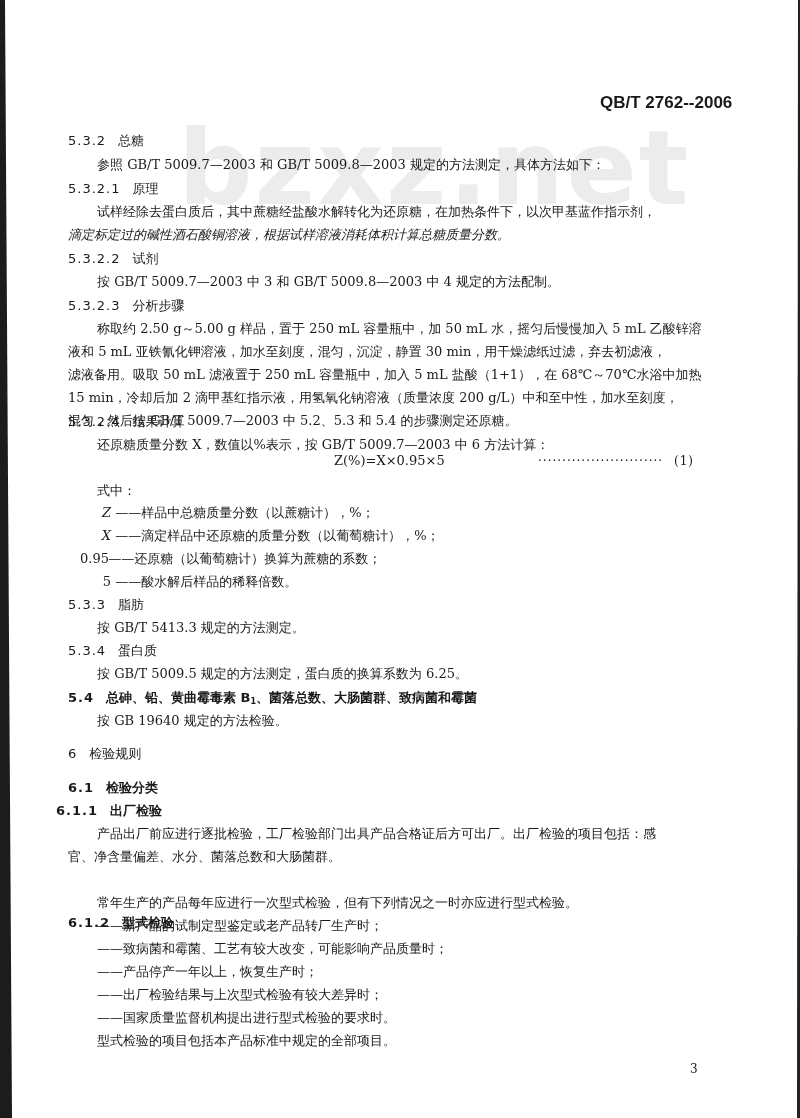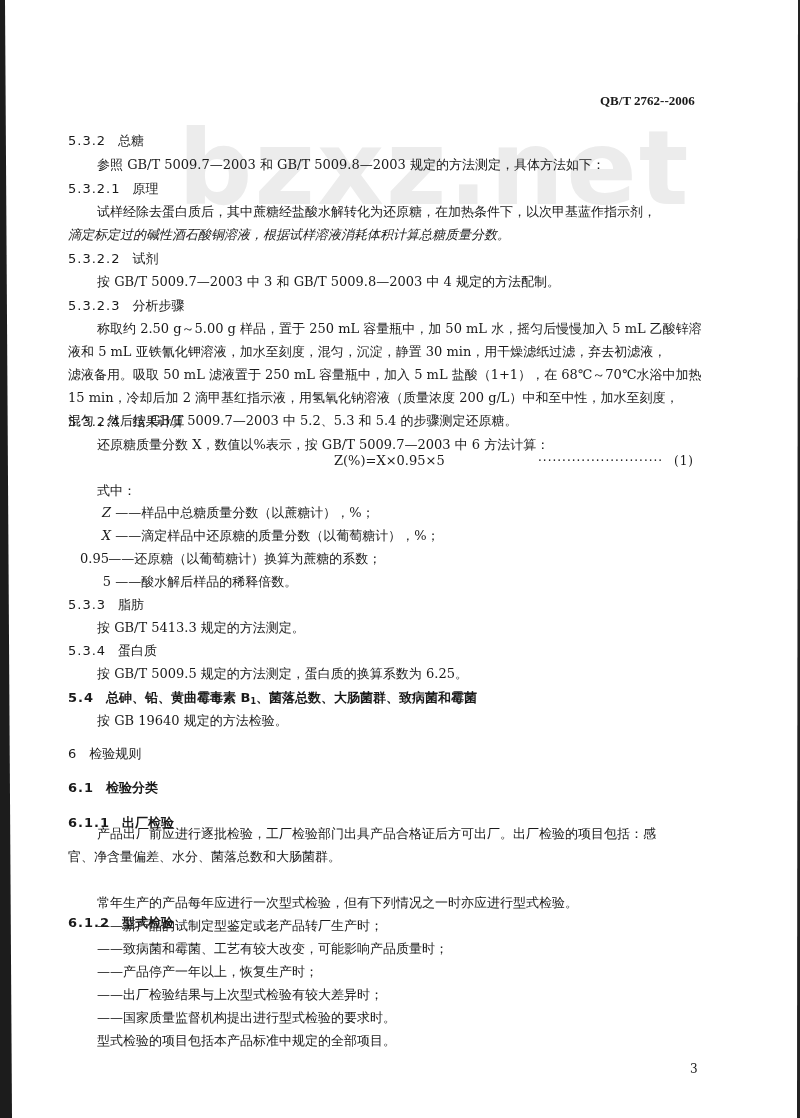--- a/index.html
+++ b/index.html
@@ -29,21 +29,21 @@
       white-space: nowrap;
     }
     .page { position: absolute; left: 0; top: 0; width: 800px; height: 1118px; z-index: 1; }
     .line { position: absolute; white-space: nowrap; line-height: 18px; }
     .hdr { font-family: "DejaVu Sans", "Liberation Sans", sans-serif; font-size: 13px; }
     .hdr .num { letter-spacing: 1px; }
     .hdr .title { margin-left: 12px; }
     .bold { font-weight: bold; }
     .doc-code {
       position: absolute; left: 600px; top: 93px;
-      font-family: Liberation Serif, serif; font-weight: bold; font-size: 13px;
+      font-family: Liberation Sans, sans-serif; font-weight: bold; font-size: 17px;
     }
     .page-no { position: absolute; left: 690px; top: 1062px; font-size: 12px; }
     .formula { position: absolute; left: 334px; top: 452px; font-size: 13px; }
     .dots { position: absolute; left: 538px; top: 452px; font-size: 12px; letter-spacing: 1px; }
     .sub { font-size: 8px; vertical-align: -2px; }
   </style>
 </head>
 <body>
 
 <div class="left-edge"></div>
@@ -125,21 +125,21 @@
   <div class="line" style="left:97px; top:712px;">按 GB 19640 规定的方法检验。</div>
 
   <div class="line hdr" style="left:68px; top:745px;">
     <span class="num">6</span><span class="title">检验规则</span>
   </div>
 
   <div class="line hdr bold" style="left:68px; top:779px;">
     <span class="num">6.1</span><span class="title">检验分类</span>
   </div>
 
-  <div class="line hdr bold" style="left:68px; top:802px;margin-top:12px;">
+  <div class="line hdr bold" style="left:56px; top:802px;">
     <span class="num">6.1.1</span><span class="title">出厂检验</span>
   </div>
   <div class="line" style="left:97px; top:825px;">产品出厂前应进行逐批检验，工厂检验部门出具产品合格证后方可出厂。出厂检验的项目包括：感</div>
   <div class="line" style="left:68px; top:848px;">官、净含量偏差、水分、菌落总数和大肠菌群。</div>
 
   <div class="line hdr bold" style="left:68px; top:871px;margin-top:43px;">
     <span class="num">6.1.2</span><span class="title">型式检验</span>
   </div>
   <div class="line" style="left:97px; top:894px;">常年生产的产品每年应进行一次型式检验，但有下列情况之一时亦应进行型式检验。</div>
   <div class="line" style="left:97px; top:917px;">——新产品的试制定型鉴定或老产品转厂生产时；</div>

